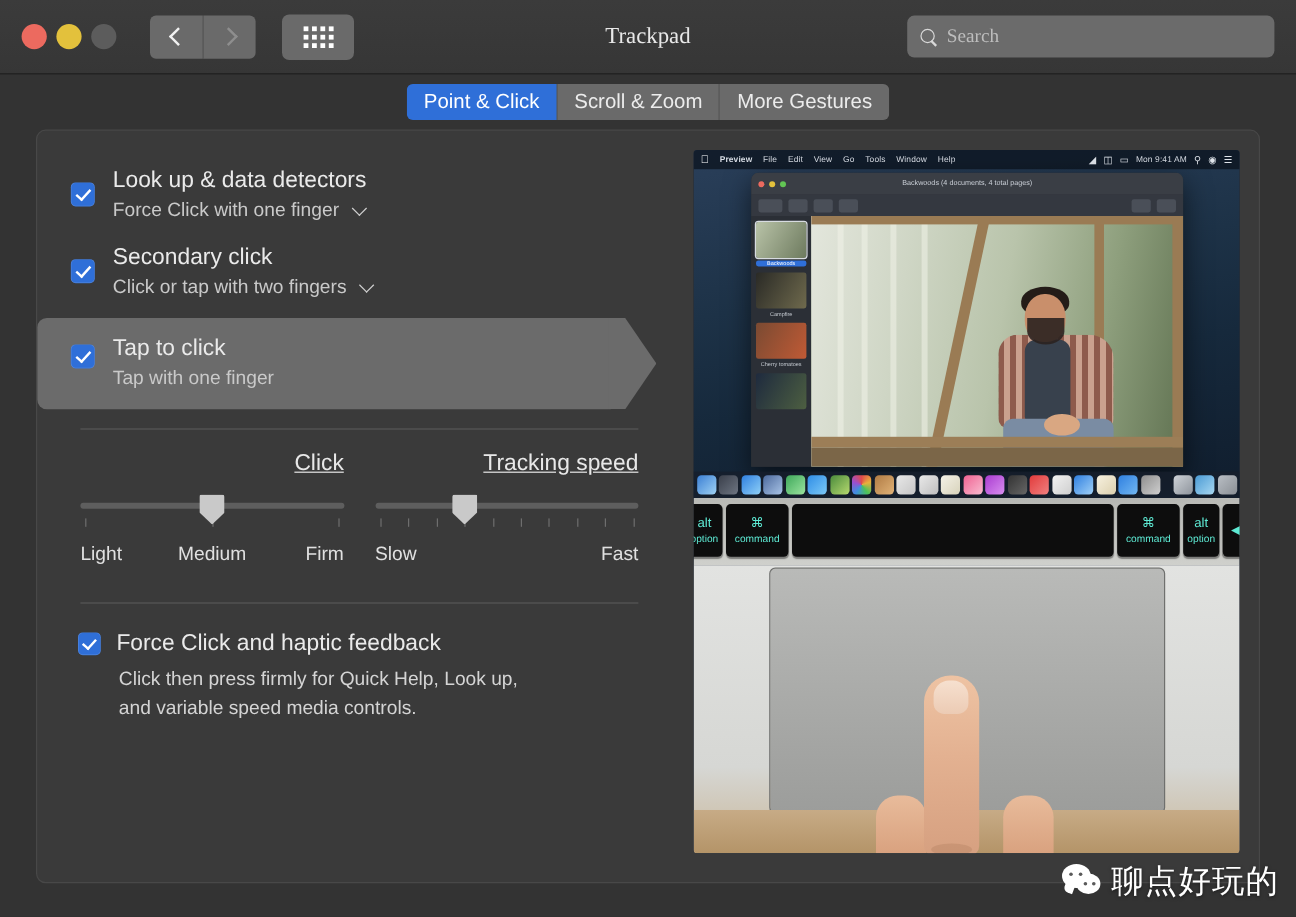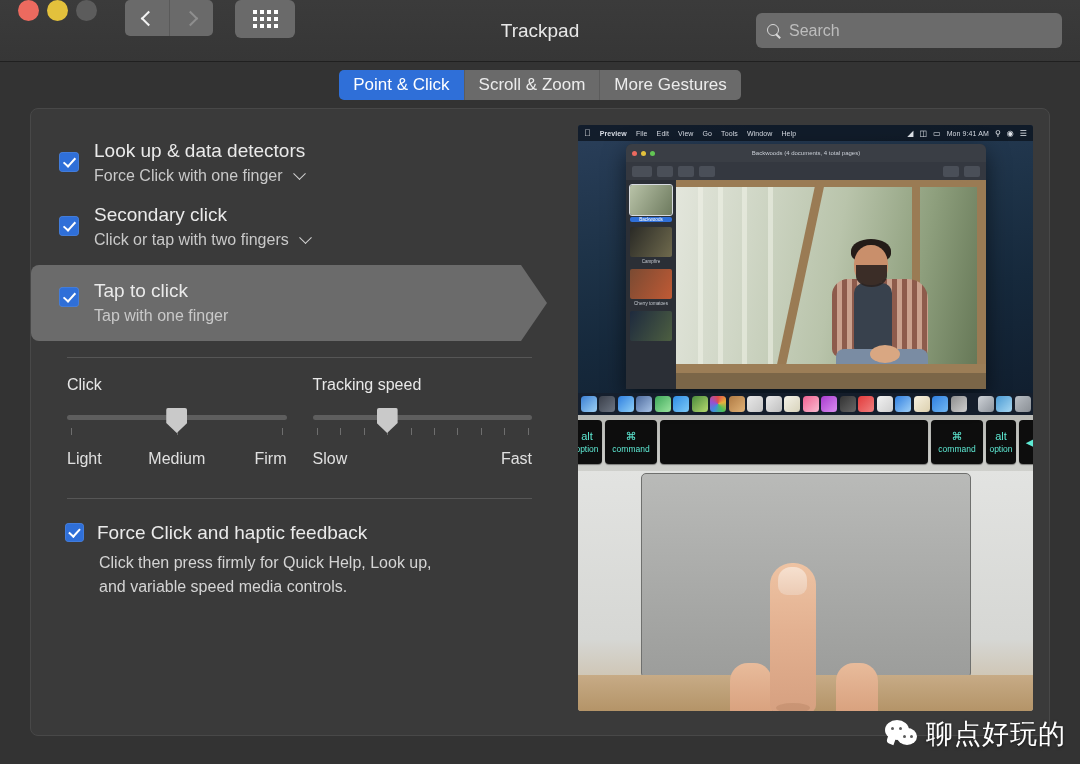--- a/index.html
+++ b/index.html
@@ -18,22 +18,23 @@
     background: #333333;
     display: flex; flex-direction: column;
   }
 
   
   #titlebar {
     position: relative;
     height: 62px;
     background: linear-gradient(180deg,#3b3b3b 0%,#363636 100%);
     border-bottom: 1px solid #202020;
-    display: flex; align-items: flex-start;
+    display: flex; align-items: center;
     flex: none;
+    font-family: Liberation Serif, serif;
   }
   .traffic-lights { display: flex; gap: 8px; margin-left: 18px; }
   .tl { width: 21px; height: 21px; border-radius: 50%; }
   .tl.close { background: #ec6a5f; }
   .tl.min   { background: #e3c13c; }
   .tl.zoom  { background: #5c5c5c; }
 
   .navgroup { display: flex; margin-left: 28px; }
   .navbtn {
     width: 44px; height: 36px;
@@ -159,21 +160,21 @@
     width: 9px; height: 9px; border-style: solid; border-color: #d0d0d0;
     border-width: 0 1.8px 1.8px 0; transform: rotate(45deg) translate(-2px,-2px);
   }
 
   .divider { height: 1px; background: #565656; margin: 16px 36px 0 36px; }
 
   
   #sliders { display: flex; padding: 18px 36px 0 36px; }
   .slider-block { flex: 1; }
   .slider-block + .slider-block { margin-left: 26px; }
-  .slider-title { text-align: left; font-size: 16px; color: #e8e8e8; margin-bottom: 14px; }
+  .slider-title { text-align: right; font-size: 19px; color: #e8e8e8; margin-bottom: 14px; text-decoration: underline; }
   .track-wrap { position: relative; height: 34px; }
   .track { position: absolute; left: 0; right: 0; top: 7px; height: 5px;
            background: #5e5e5e; border-radius: 3px; }
   .ticks { position: absolute; left: 0; right: 0; top: 20px; height: 8px; }
   .ticks i { position: absolute; top: 0; width: 1px; height: 7px; background: #6e6e6e; display:block; }
   .thumb {
     position: absolute; top: 0px;
     width: 21px; height: 25px; margin-left: -10.5px;
     background: #c9c9c9;
     clip-path: polygon(0 0, 100% 0, 100% 60%, 50% 100%, 0 60%);

